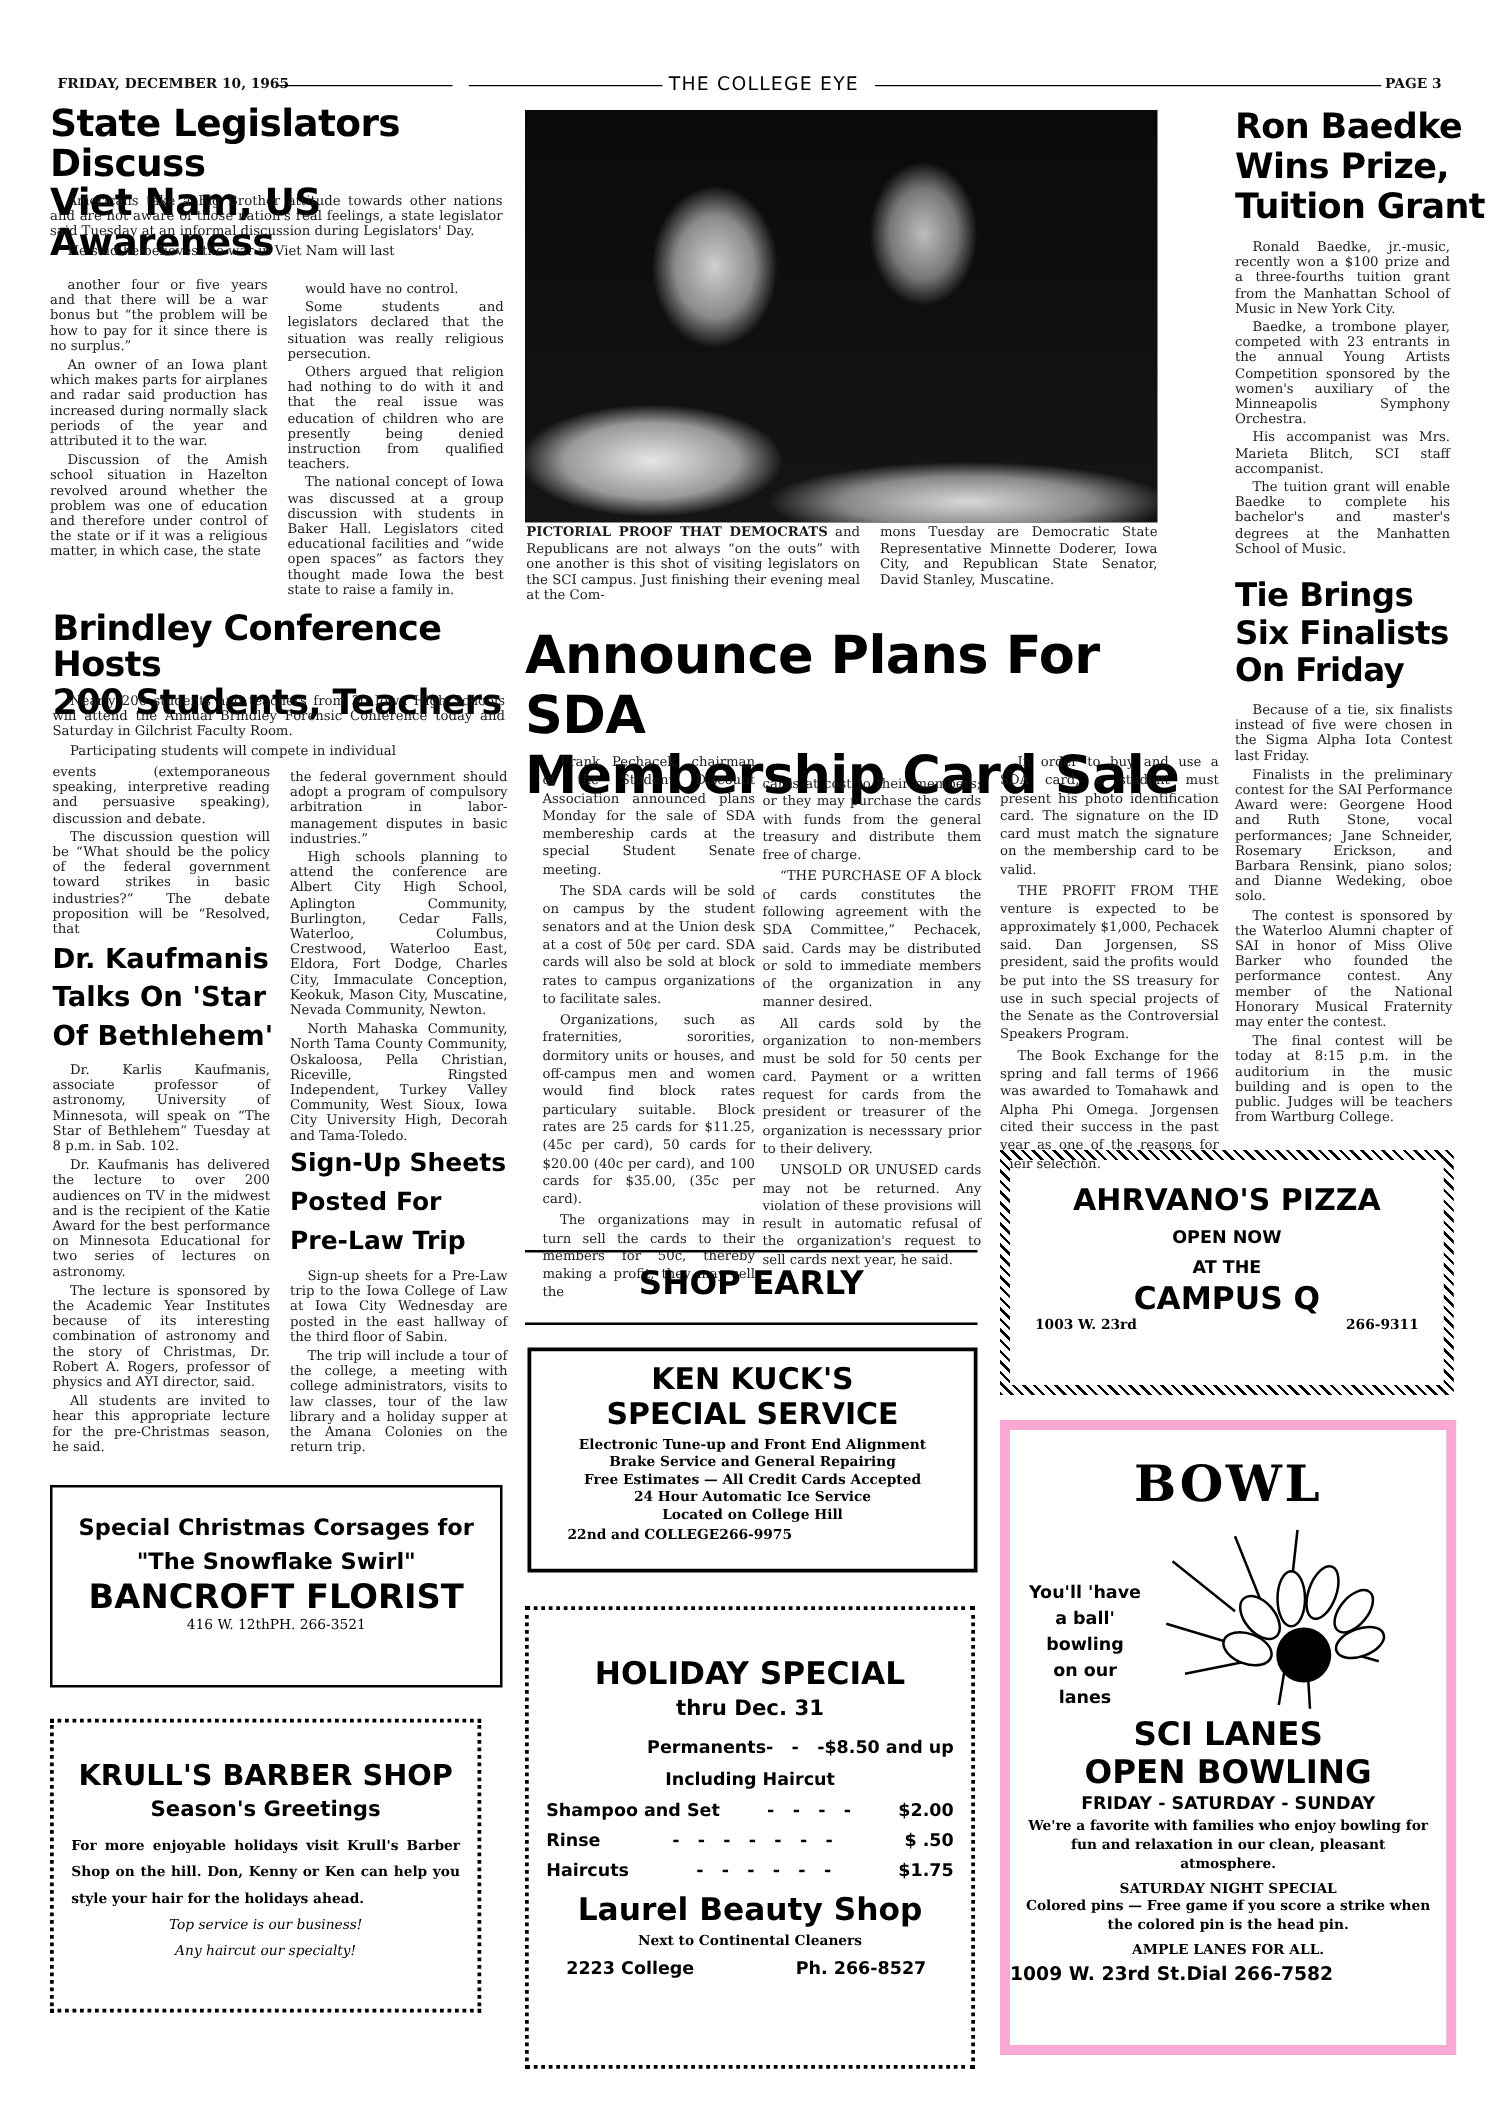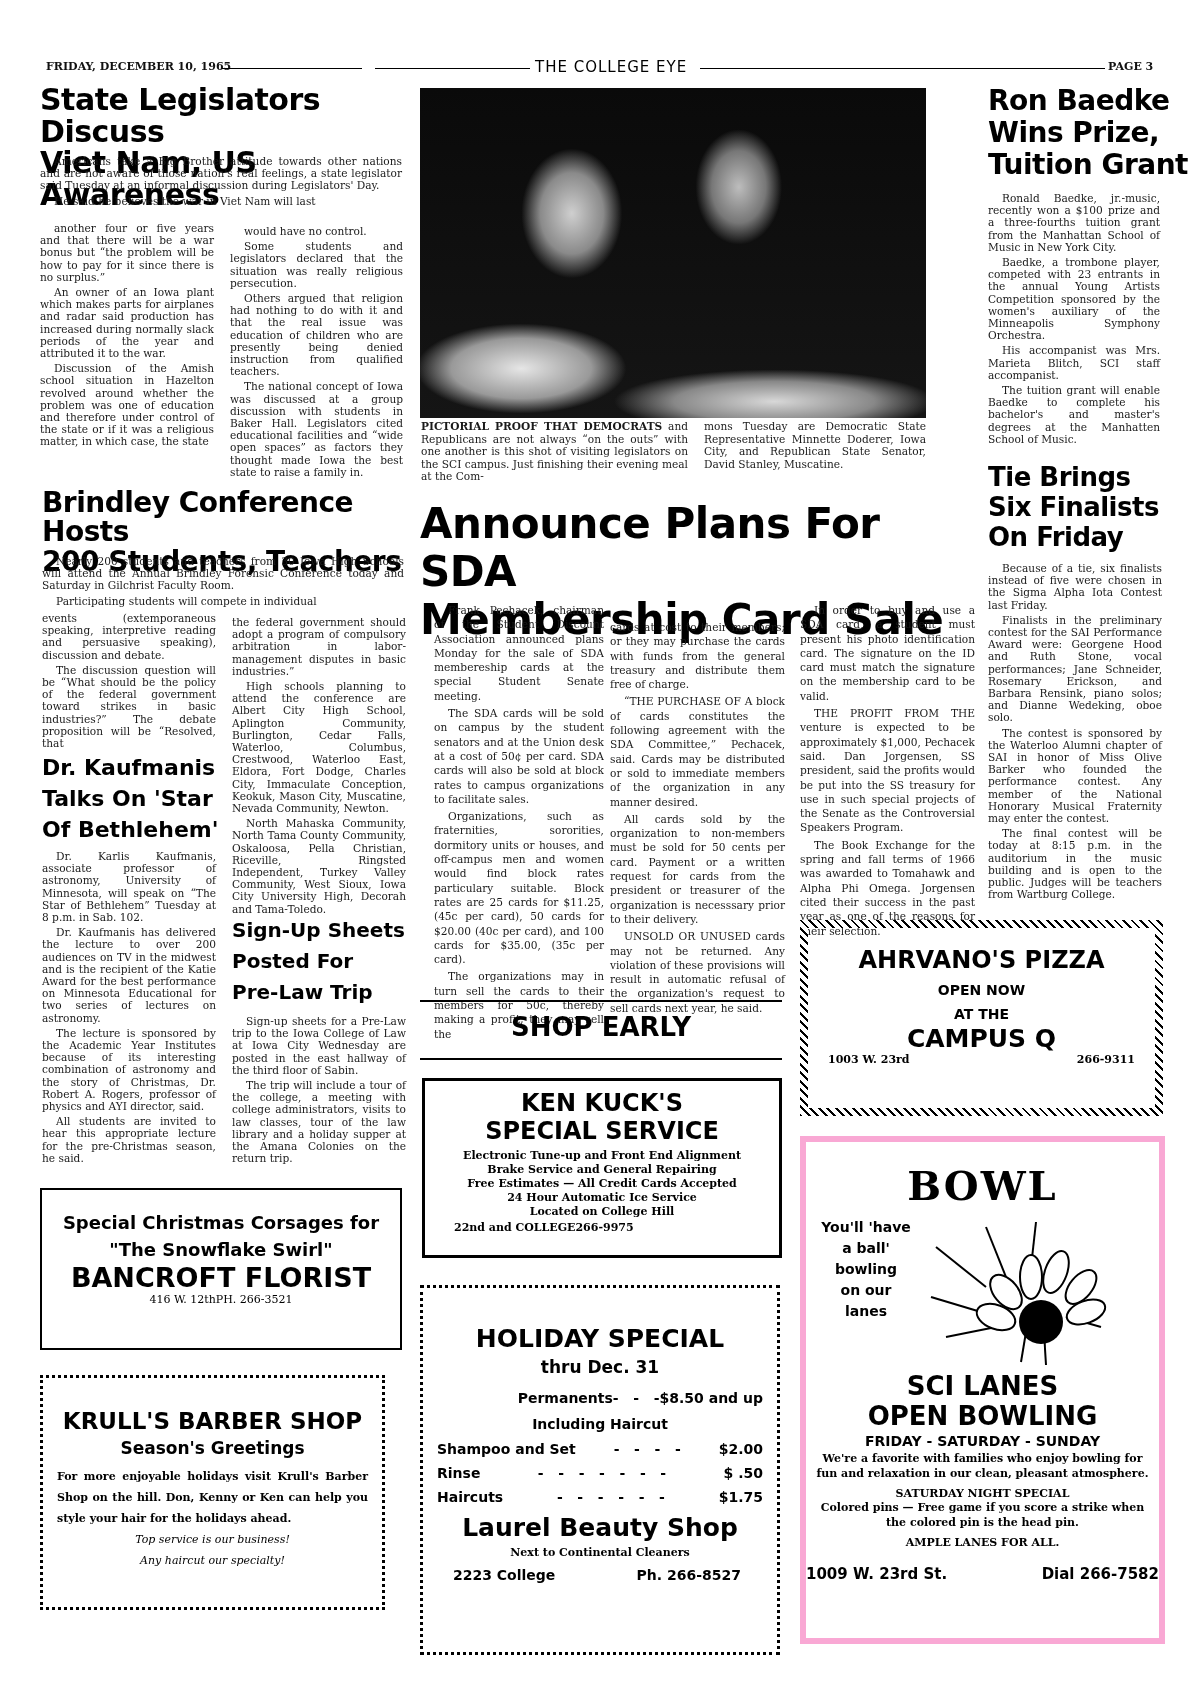--- a/index.html
+++ b/index.html
@@ -243,23 +243,23 @@
   <div class="sans-b" style="font-size:24px;margin-top:18px">AHRVANO'S PIZZA</div>
   <div class="sans-b" style="font-size:14px;margin-top:8px">OPEN NOW</div>
   <div class="sans-b" style="font-size:14px;margin-top:8px">AT THE</div>
   <div class="sans-b" style="font-size:25px;margin-top:2px">CAMPUS Q</div>
   <div class="serif-b" style="display:flex;justify-content:space-between;font-size:11px;padding:0 20px">
     <span>1003 W. 23rd</span>
     <span>266-9311</span>
   </div>
 </div>
 
-<div class="ad" style="left:800px;top:1136px;width:365px;height:508px;border:6px solid #f9a8d4">
+<div class="ad" style="left:800px;top:1136px;width:365px;height:508px;border:8px solid #f9a8d4">
   <div style="font-family:'DejaVu Serif',serif;font-weight:bold;font-size:40px;margin-top:20px;letter-spacing:2px">BOWL</div>
-  <div style="display:flex;align-items:flex-start;height:150px;margin-top:8px">
+  <div style="display:flex;align-items:flex-end;height:150px;margin-top:8px">
     <div class="sans-b" style="width:120px;font-size:14px;line-height:21px">
       <div>You'll 'have</div>
       <div>a ball'</div>
       <div>bowling</div>
       <div>on our</div>
       <div>lanes</div>
     </div>
     <svg width="200" height="150" viewBox="0 0 200 150">
       <g stroke="#000" stroke-width="2" fill="none">
         <line x1="10" y1="30" x2="60" y2="70"></line>
@@ -282,17 +282,17 @@
       <circle cx="115" cy="105" r="22" fill="#000"></circle>
     </svg>
   </div>
   <div class="sans-b" style="font-size:26px;line-height:30px;margin-top:4px">SCI LANES</div>
   <div class="sans-b" style="font-size:26px;line-height:30px">OPEN BOWLING</div>
   <div class="sans-b" style="font-size:14px;margin-top:2px">FRIDAY - SATURDAY - SUNDAY</div>
   <div class="serif-b" style="font-size:11px;line-height:15px;padding:2px 10px 0 10px">We're a favorite with families who enjoy bowling for fun and relaxation in our clean, pleasant atmosphere.</div>
   <div class="serif-b" style="font-size:11px;margin-top:6px">SATURDAY NIGHT SPECIAL</div>
   <div class="serif-b" style="font-size:11px;line-height:15px;padding:0 10px">Colored pins — Free game if you score a strike when the colored pin is the head pin.</div>
   <div class="serif-b" style="font-size:11px;margin-top:6px">AMPLE LANES FOR ALL.</div>
-  <div class="sans-b" style="display:flex;justify-content:space-between;gap:34px;font-size:15px;margin-top:16px">
+  <div class="sans-b" style="display:flex;justify-content:flex-start;font-size:15px;margin-top:4px">
     <span>1009 W. 23rd St.</span>
     <span>Dial 266-7582</span>
   </div>
 </div>
 
 </body></html>

